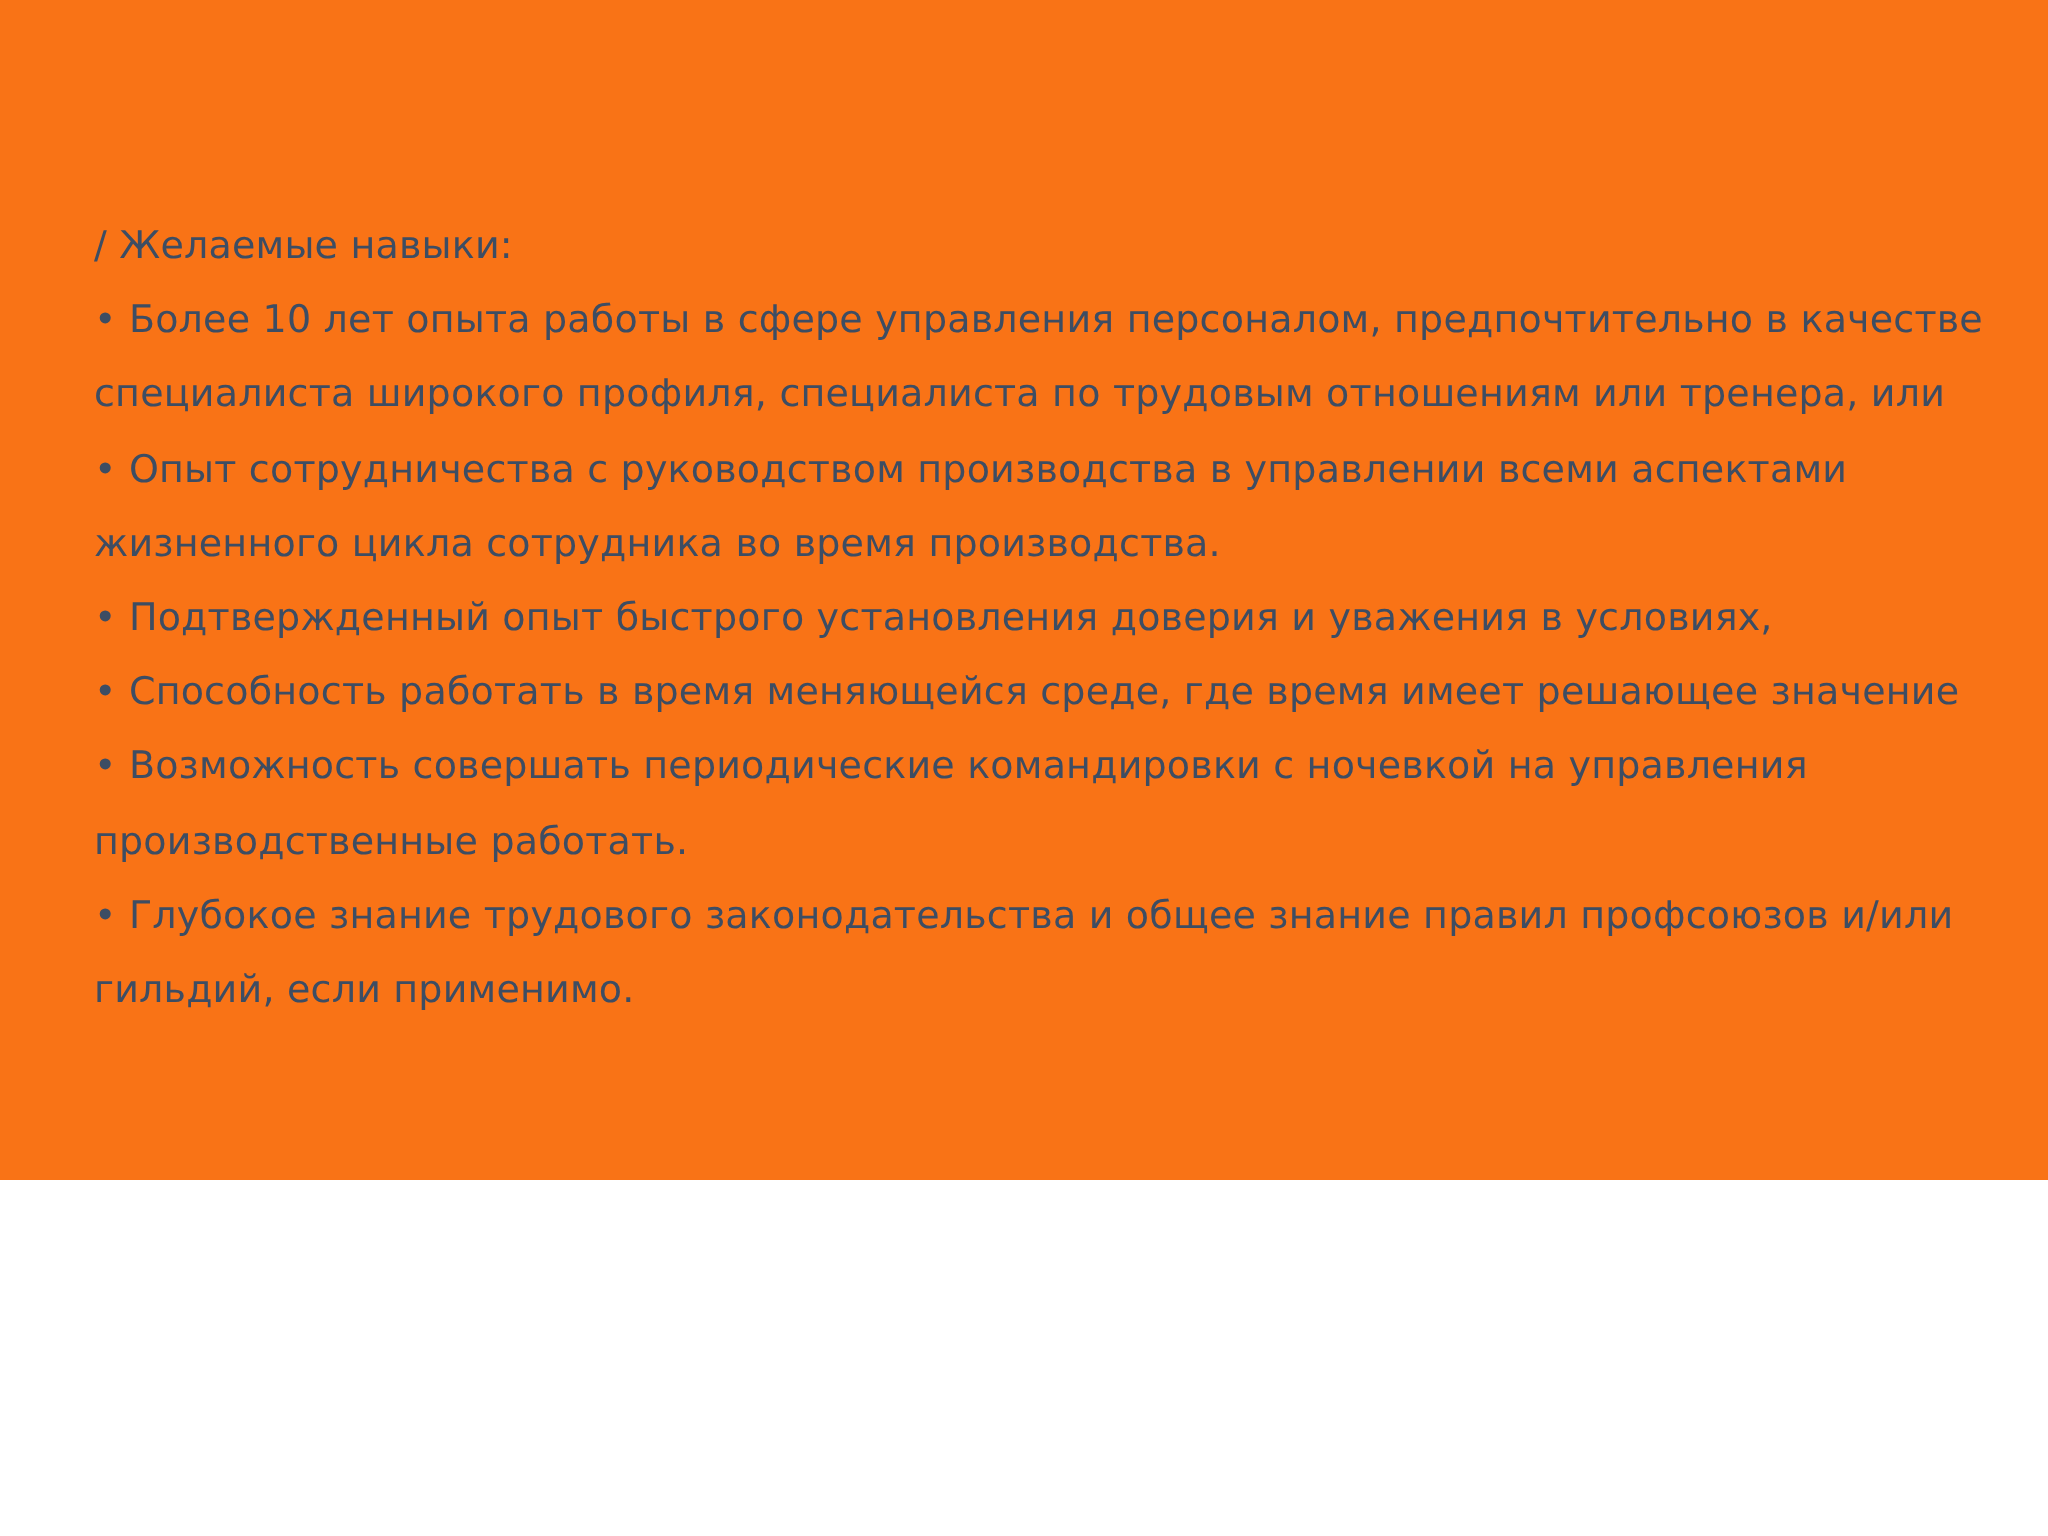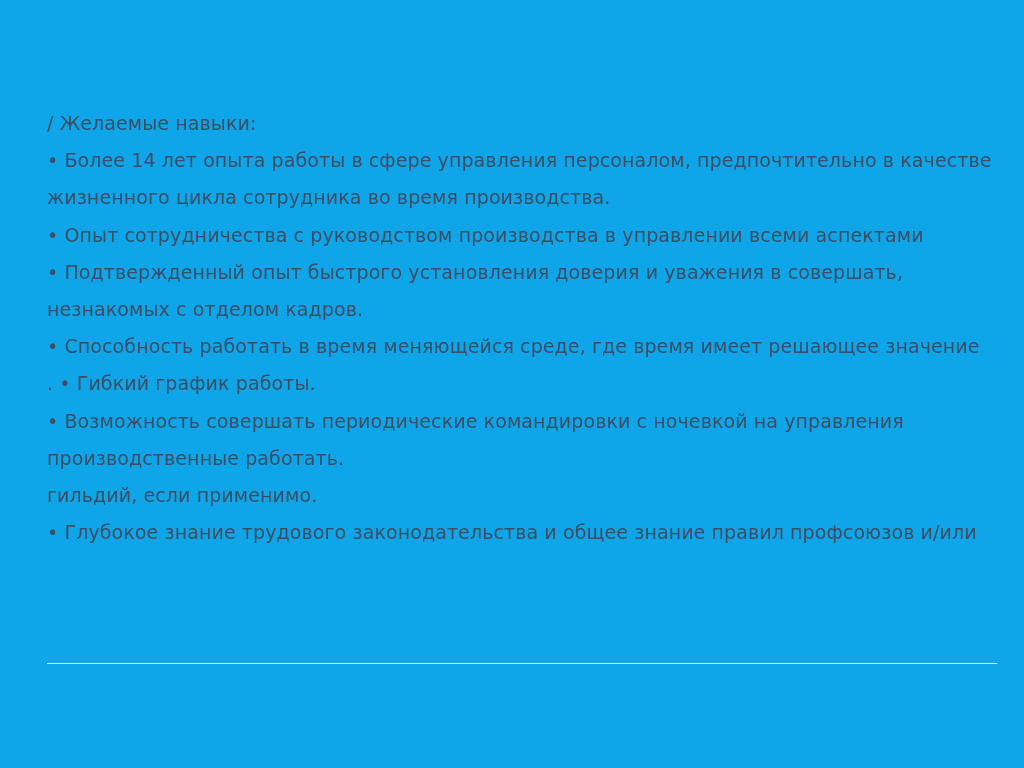--- a/index.html
+++ b/index.html
@@ -3,22 +3,22 @@
 <meta charset="utf-8">
 <style>
   html, body {
     margin: 0;
     padding: 0;
     background: #ffffff;
   }
   .page {
     position: relative;
     width: 1024px;
-    height: 768px;
-    background: #0ea5e9;
+    height: 590px;
+    background: #f97316;
     overflow: hidden;
     font-family: "DejaVu Sans", "Liberation Sans", sans-serif;
   }
   .text-block {
     position: absolute;
     left: 47px;
     top: 105px;
     width: 960px;
     color: #3d4d63;
     font-size: 19px;
@@ -38,26 +38,25 @@
     height: 0;
     border-top: 1px solid #eef0f1;
   }
 </style>
 </head>
 <body>
 
 <div class="page">
   <div class="text-block">
     <div class="line">/ Желаемые навыки:</div>
-    <div class="line">• Более 14 лет опыта работы в сфере управления персоналом, предпочтительно в качестве</div>
+    <div class="line">• Более 10 лет опыта работы в сфере управления персоналом, предпочтительно в качестве</div>
+    <div class="line">специалиста широкого профиля, специалиста по трудовым отношениям или тренера, или</div>
+    <div class="line">• Опыт сотрудничества с руководством производства в управлении всеми аспектами</div>
     <div class="line">жизненного цикла сотрудника во время производства.</div>
-    <div class="line">• Опыт сотрудничества с руководством производства в управлении всеми аспектами</div>
-    <div class="line">• Подтвержденный опыт быстрого установления доверия и уважения в совершать,</div>
-    <div class="line">незнакомых с отделом кадров.</div>
+    <div class="line">• Подтвержденный опыт быстрого установления доверия и уважения в условиях,</div>
     <div class="line">• Способность работать в время меняющейся среде, где время имеет решающее значение</div>
-    <div class="line">. • Гибкий график работы.</div>
     <div class="line">• Возможность совершать периодические командировки с ночевкой на управления</div>
     <div class="line">производственные работать.</div>
+    <div class="line">• Глубокое знание трудового законодательства и общее знание правил профсоюзов и/или</div>
     <div class="line">гильдий, если применимо.</div>
-    <div class="line">• Глубокое знание трудового законодательства и общее знание правил профсоюзов и/или</div>
   </div>
   <div class="divider"></div>
 </div>
 
 </body></html>

